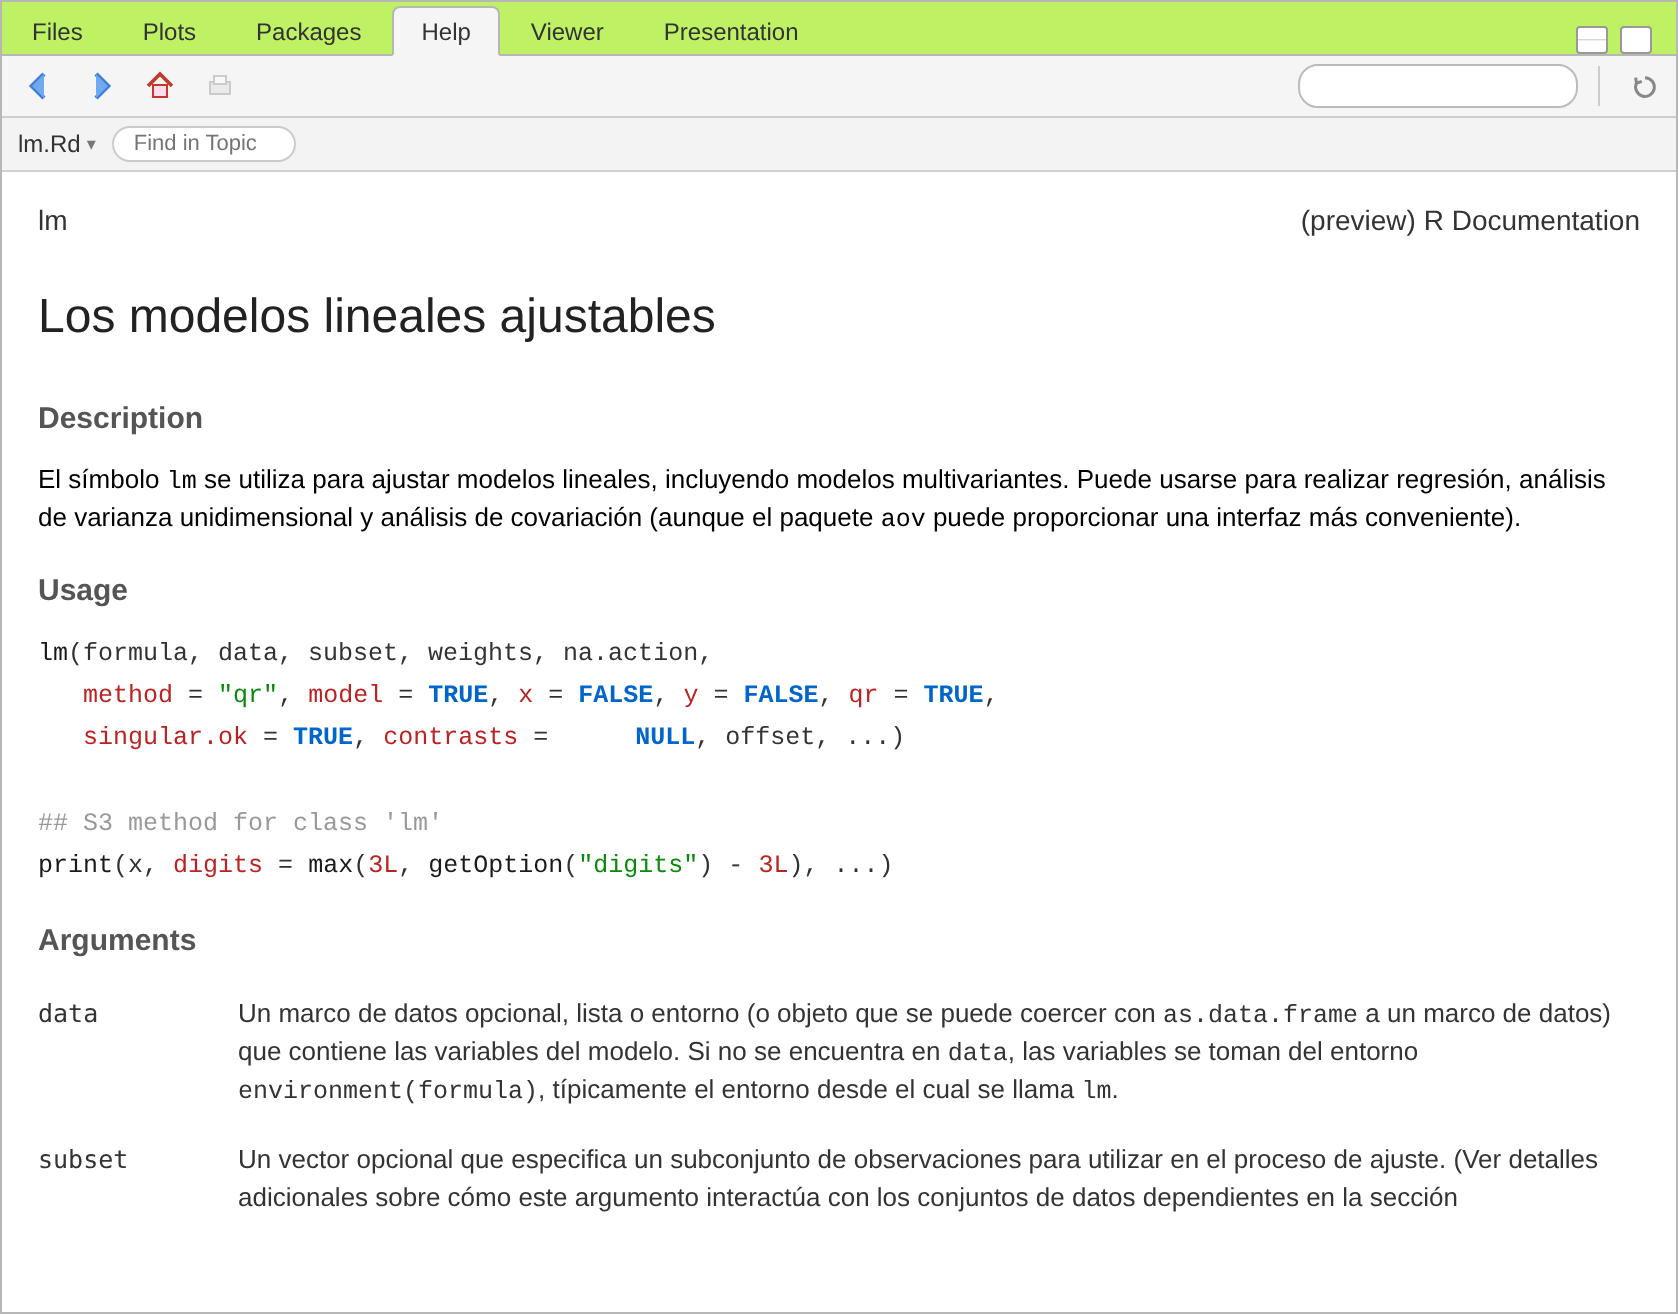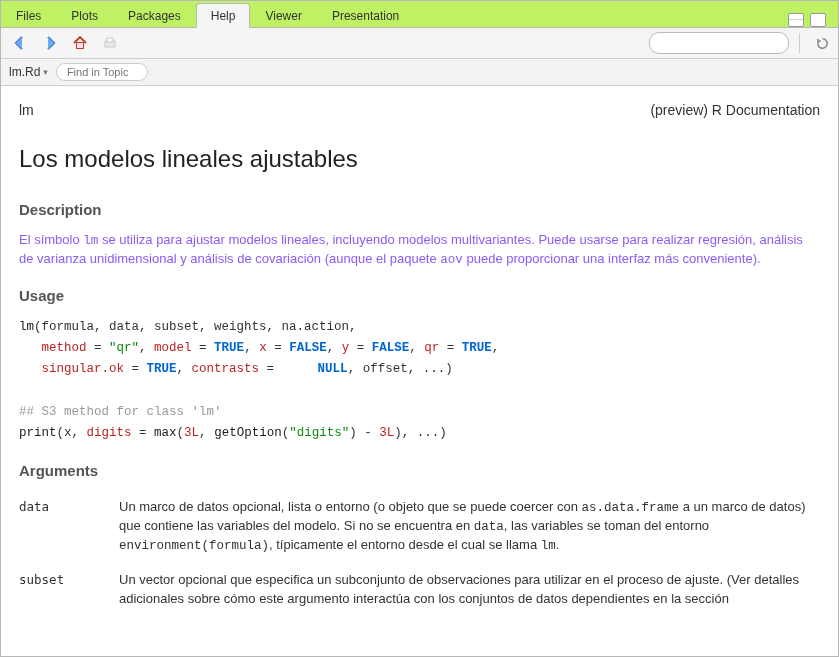--- a/index.html
+++ b/index.html
@@ -23,21 +23,21 @@
 
 .subbar { display:flex; align-items:center; gap:8px; background:#f3f3f3; border-bottom:1px solid #cfcfcf; height:26px; padding:0 8px; }
 .breadcrumb { font-size:12px; color:#333; display:flex; align-items:center; gap:3px; }
 .breadcrumb .drop { font-size:9px; color:#777; }
 .find-topic { font-size:11px; color:#888; border:1px solid #ccc; background:#fff; border-radius:10px; padding:2px 10px; width:70px; }
 
 .content { flex:1; overflow:auto; background:#fff; padding:14px 18px; line-height:1.45; }
 .doc-header { display:flex; justify-content:space-between; font-size:14px; color:#333; margin-bottom:18px; }
 h1.title { font-size:24px; font-weight:400; color:#222; margin:22px 0 22px; }
 h2.section { font-size:15px; font-weight:700; color:#555; margin:16px 0 10px; }
-p { margin:6px 0 12px; font-size:13px; color:#8b5cf6; }
+p { margin:6px 0 12px; font-size:13px; color:#000000; }
 code, .mono { font-family:Menlo,Consolas,"Courier New",monospace; font-size:12.5px; }
 pre { font-family:Menlo,Consolas,"Courier New",monospace; font-size:12.5px; line-height:1.7; margin:8px 0 14px; white-space:pre; }
 .kw-fn { color:#1a1a1a; }
 .kw-arg { color:#b22; }
 .kw-str { color:#0a8a0a; }
 .kw-const { color:#0066cc; font-weight:600; }
 .kw-num { color:#b22; }
 .kw-null { color:#0066cc; font-weight:600;margin-left:36px; }
 .kw-comment { color:#999; }
 

